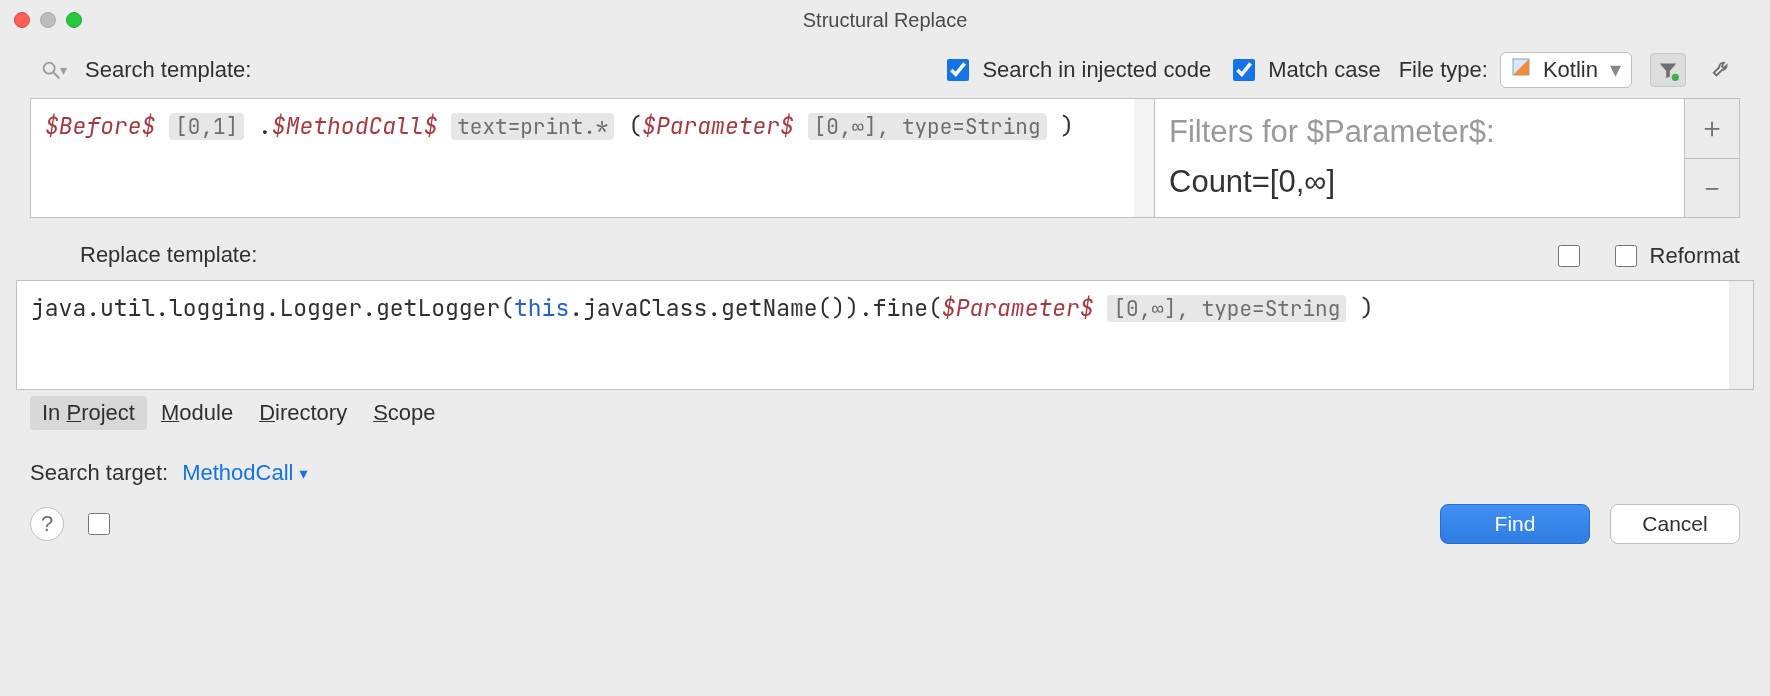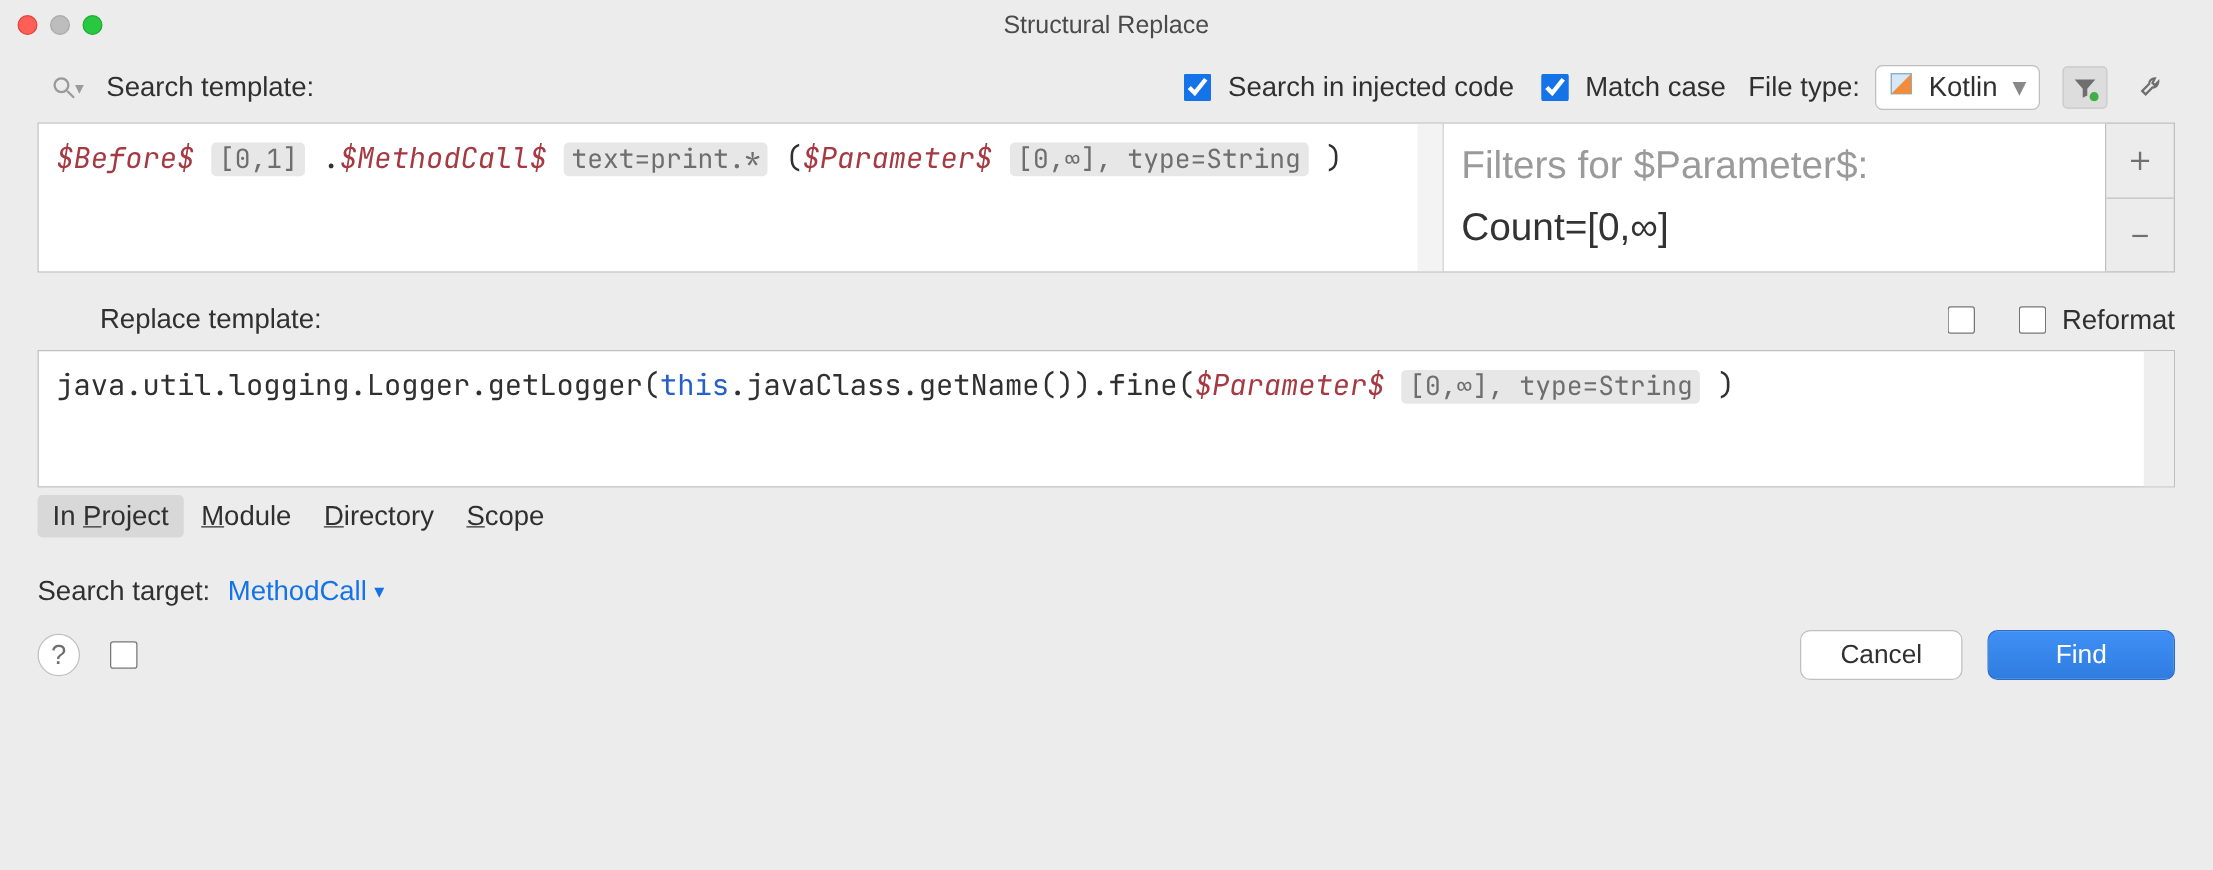--- a/index.html
+++ b/index.html
@@ -58,21 +58,21 @@
   .side-btns .sbtn + .sbtn { border-top:1px solid var(--border); }
   .scroll-gutter { position:absolute; right:0; top:0; bottom:0; width:20px; background:#f3f3f3; }
 
   .code { font-family: "JetBrains Mono", Menlo, Consolas, monospace; font-size:23px; padding:10px 14px; line-height:1.55; white-space:pre; }
   .tpl { color: var(--tpl-red); font-style: italic; }
   .kw { color: var(--tpl-blue); }
   .pill { background: var(--pill-bg); color:#6e6e6e; border-radius:4px; padding:0 6px; font-family: inherit; font-size:21px; }
 
   
   .replace-header { display:flex; align-items:flex-start; padding:24px 30px 10px 80px; gap:28px; }
-  .replace-pane { margin:0 30px; height:110px; border:1px solid var(--border); background:var(--panel-bg); position:relative; }
+  .replace-pane { margin:0 16px; height:110px; border:1px solid var(--border); background:var(--panel-bg); position:relative; }
 
   
   .scope-row { display:flex; gap:2px; padding:6px 30px 0 30px; align-items:center; font-size:22px; }
   .scope-btn { padding:4px 12px; border-radius:4px; }
   .scope-btn.active { background:#d8d8d8; }
   .scope-btn u { text-decoration: underline; text-decoration-thickness:1px; }
 
   
   .target-row { padding:30px 30px 0 30px; display:flex; align-items:center; gap:14px; }
   .link { color: var(--accent); display:flex; align-items:center; gap:6px; }
@@ -192,17 +192,17 @@
       <span class="caret-down">▾</span>
     </span>
   </div>
 
   <div class="bottom-row">
     <div class="help">?</div>
     <label class="chk">
       <input type="checkbox" id="cb-openres" style="">
     </label>
     <div class="flex-grow"></div>
+    <div class="btn primary">Find</div>
     <div class="btn">Cancel</div>
-    <div class="btn primary">Find</div>
   </div>
 
 </div>
 
 </body></html>

